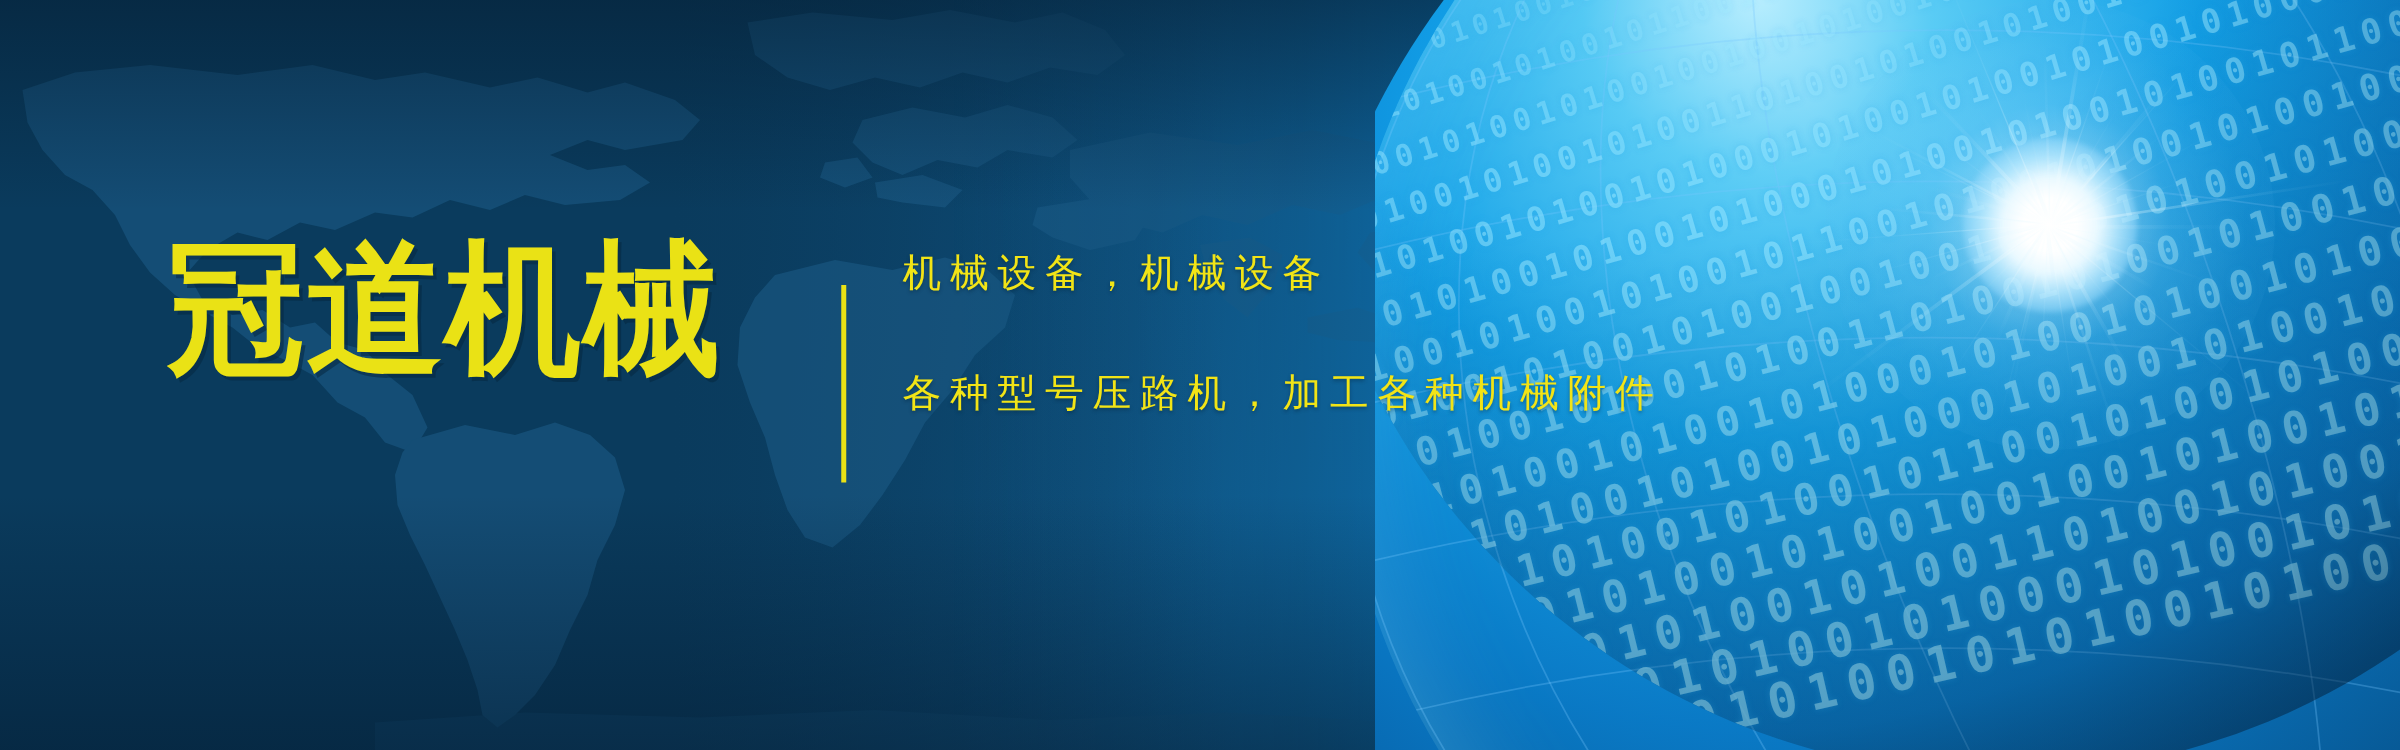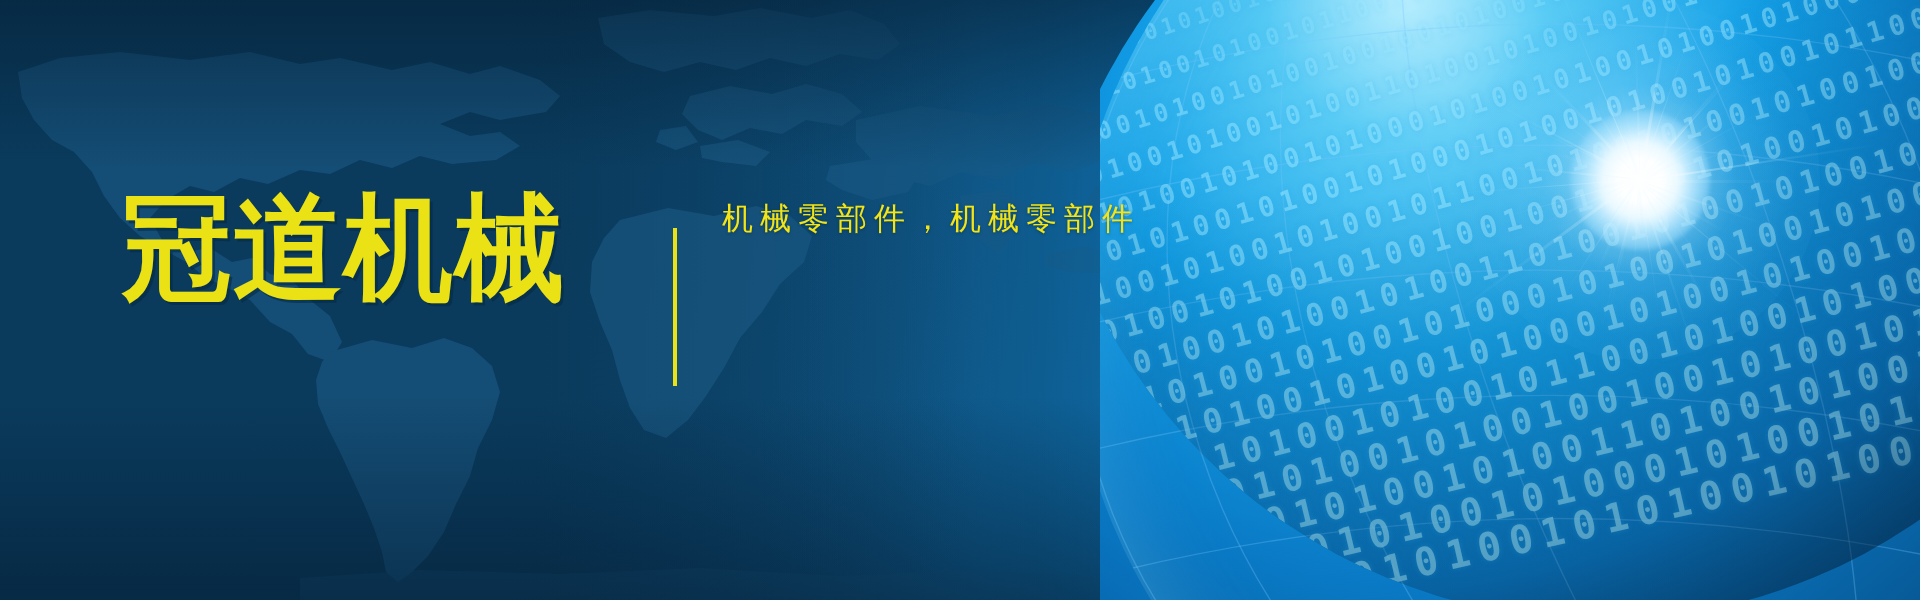--- a/index.html
+++ b/index.html
@@ -66,21 +66,21 @@
     background:radial-gradient(circle,#ffffff 0%,#ffffff 22%,#eaf9ff 38%,rgba(190,235,255,.75) 55%,rgba(120,205,250,.35) 75%,rgba(90,190,245,0) 100%);
     filter:blur(2px);}
   .flare .halo{position:absolute;left:20px;top:20px;width:360px;height:360px;border-radius:50%;
     background:radial-gradient(circle,rgba(255,255,255,.85) 0%,rgba(215,242,255,.45) 18%,rgba(140,212,250,.22) 38%,rgba(90,185,240,.08) 62%,rgba(70,170,235,0) 100%);}
   .flare .ray{position:absolute;left:199px;top:200px;transform-origin:0 0;
     background:linear-gradient(90deg,rgba(255,255,255,.95) 0%,rgba(235,250,255,.55) 25%,rgba(190,232,255,.18) 60%,rgba(170,220,250,0) 100%);}
 
   
   .content{position:absolute;left:0;top:0;width:1920px;height:600px;}
 
-  .logo-block{position:absolute;left:122px;top:190px;width:520px;}
+  .logo-block{position:absolute;left:134px;top:190px;width:520px;}
   .logo-cn{
     font-family:"DejaVu Sans","Liberation Sans",sans-serif;
     font-weight:700;font-size:116px;line-height:1;color:#eae215;
     letter-spacing:2px;
     transform:scaleX(.94);transform-origin:left center;
     text-shadow:3px 3px 0 rgba(6,40,64,.55);
     white-space:nowrap;
   }
   .logo-py{
     margin-top:18px;margin-left:6px;
@@ -260,17 +260,18 @@
 
   <div class="content">
 
     <div class="logo-block">
       <div class="logo-cn">冠道机械</div>
     </div>
 
     <div class="divider"></div>
 
     <div class="taglines">
-      <div class="tagline first">机械零部件，机械零部件</div>
+      <div class="tagline first">机械设备，机械设备</div>
+      <div class="tagline">各种型号压路机，加工各种机械附件</div>
     </div>
 
   </div>
 </div>
 
 </body></html>

